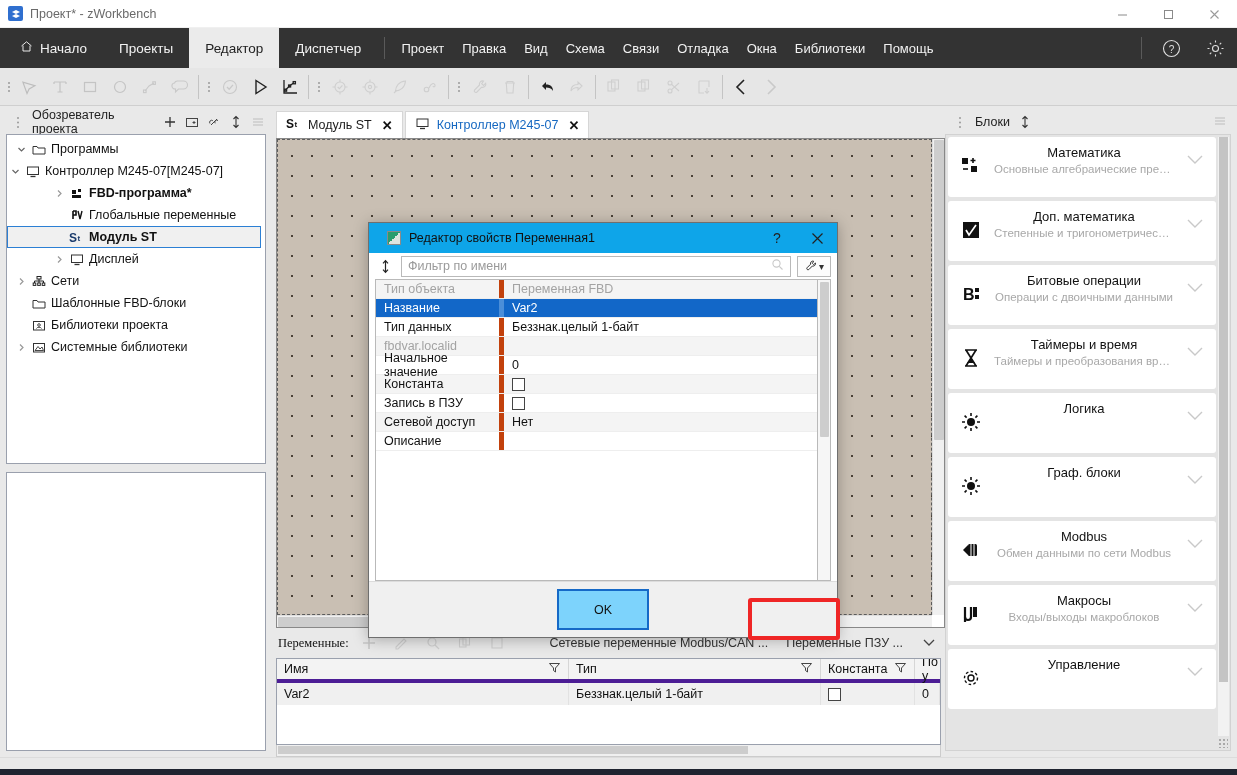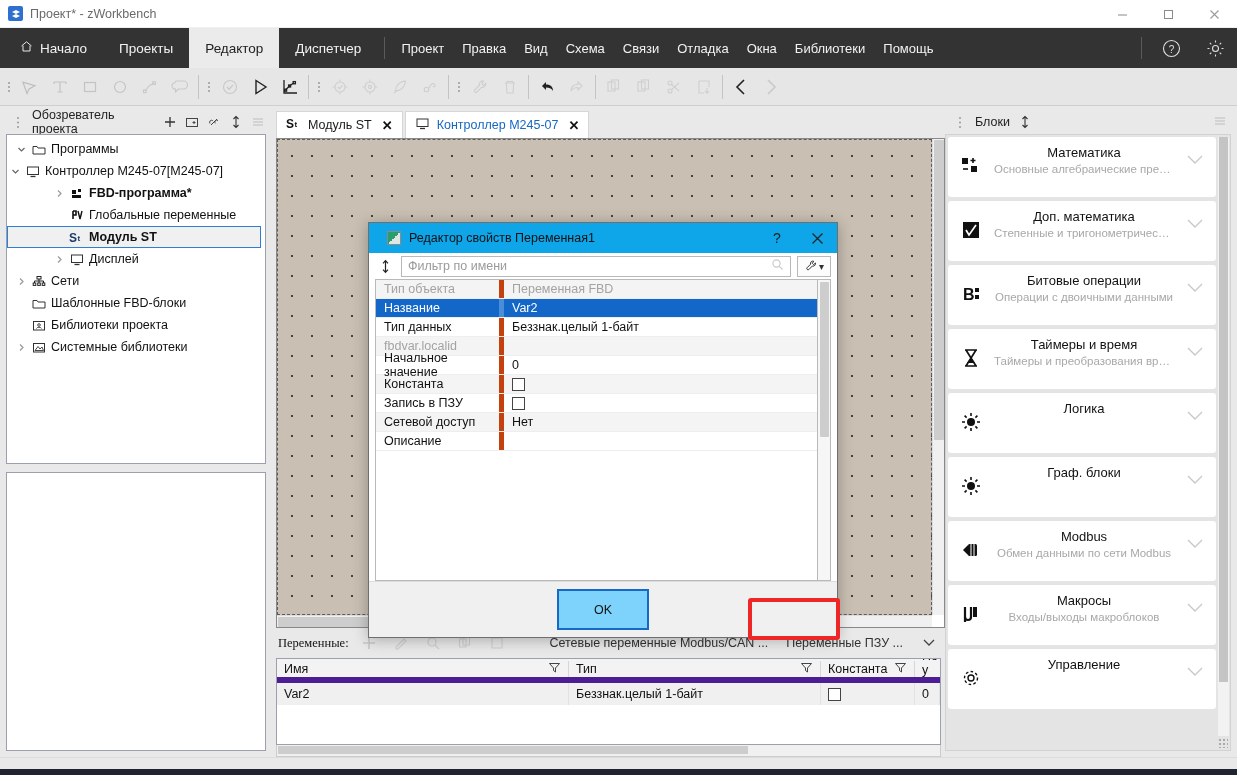--- a/index.html
+++ b/index.html
@@ -94,21 +94,21 @@
   #canvas-hs .thumb{ height:10px;margin:1px 1px;width:210px;background:#cdcdcd;border-radius:1px; }
   #canvas-vs{ position:absolute;top:0;bottom:12px;right:0;width:12px;background:#f0f0f0;border-left:1px solid #ddd; }
   #canvas-vs .thumb{ width:10px;margin:1px;height:300px;background:#cdcdcd;border-radius:1px; }
 
   #vars-bar{ height:30px;display:flex;align-items:center;gap:8px;padding:0 8px 0 6px;font-size:12.5px; }
   #vars-bar .vb-label{ color:#111;font-family:Liberation Serif, serif; }
   .vtool{ width:24px;height:22px;display:flex;align-items:center;justify-content:center;color:#bdbdbd; }
   .vright{ margin-left:auto;display:flex;align-items:center;gap:18px;color:#333;font-size:12.5px; }
   #vars-table{ flex:1;margin:0 4px 0 4px;border:1px solid #9aa0ad;background:#fff;overflow:hidden;
                display:flex;flex-direction:column; }
-  .vhead{ display:flex;height:24px;background:#f3f3f3;border-bottom:6px solid #4c1d95;font-size:12.5px;align-items:flex-end; }
+  .vhead{ display:flex;height:24px;background:#f3f3f3;border-bottom:4px solid #4c1d95;font-size:12.5px; }
   .vhead .c{ display:flex;align-items:center;padding:0 7px;border-right:1px solid #d6d6d6;position:relative;color:#111; }
   .vhead .c .funnel{ margin-left:auto;color:#444; }
   .vrow{ display:flex;height:22px;font-size:12.5px;background:#f0f0f0; }
   .vrow .c{ display:flex;align-items:center;padding:0 7px;border-right:1px solid #e2e2e2;color:#111; }
   .cb{ width:13px;height:13px;border:1px solid #444;background:#fff;display:inline-block; }
   .c.w-name{ width:292px;flex:none; }
   .c.w-type{ width:252px;flex:none; }
   .c.w-const{ width:94px;flex:none; }
   .c.w-def{ flex:1; }
   #vars-foot{ height:12px;margin:0 4px;background:#f0f0f0;border:1px solid #ccc;border-top:none;position:relative; }

